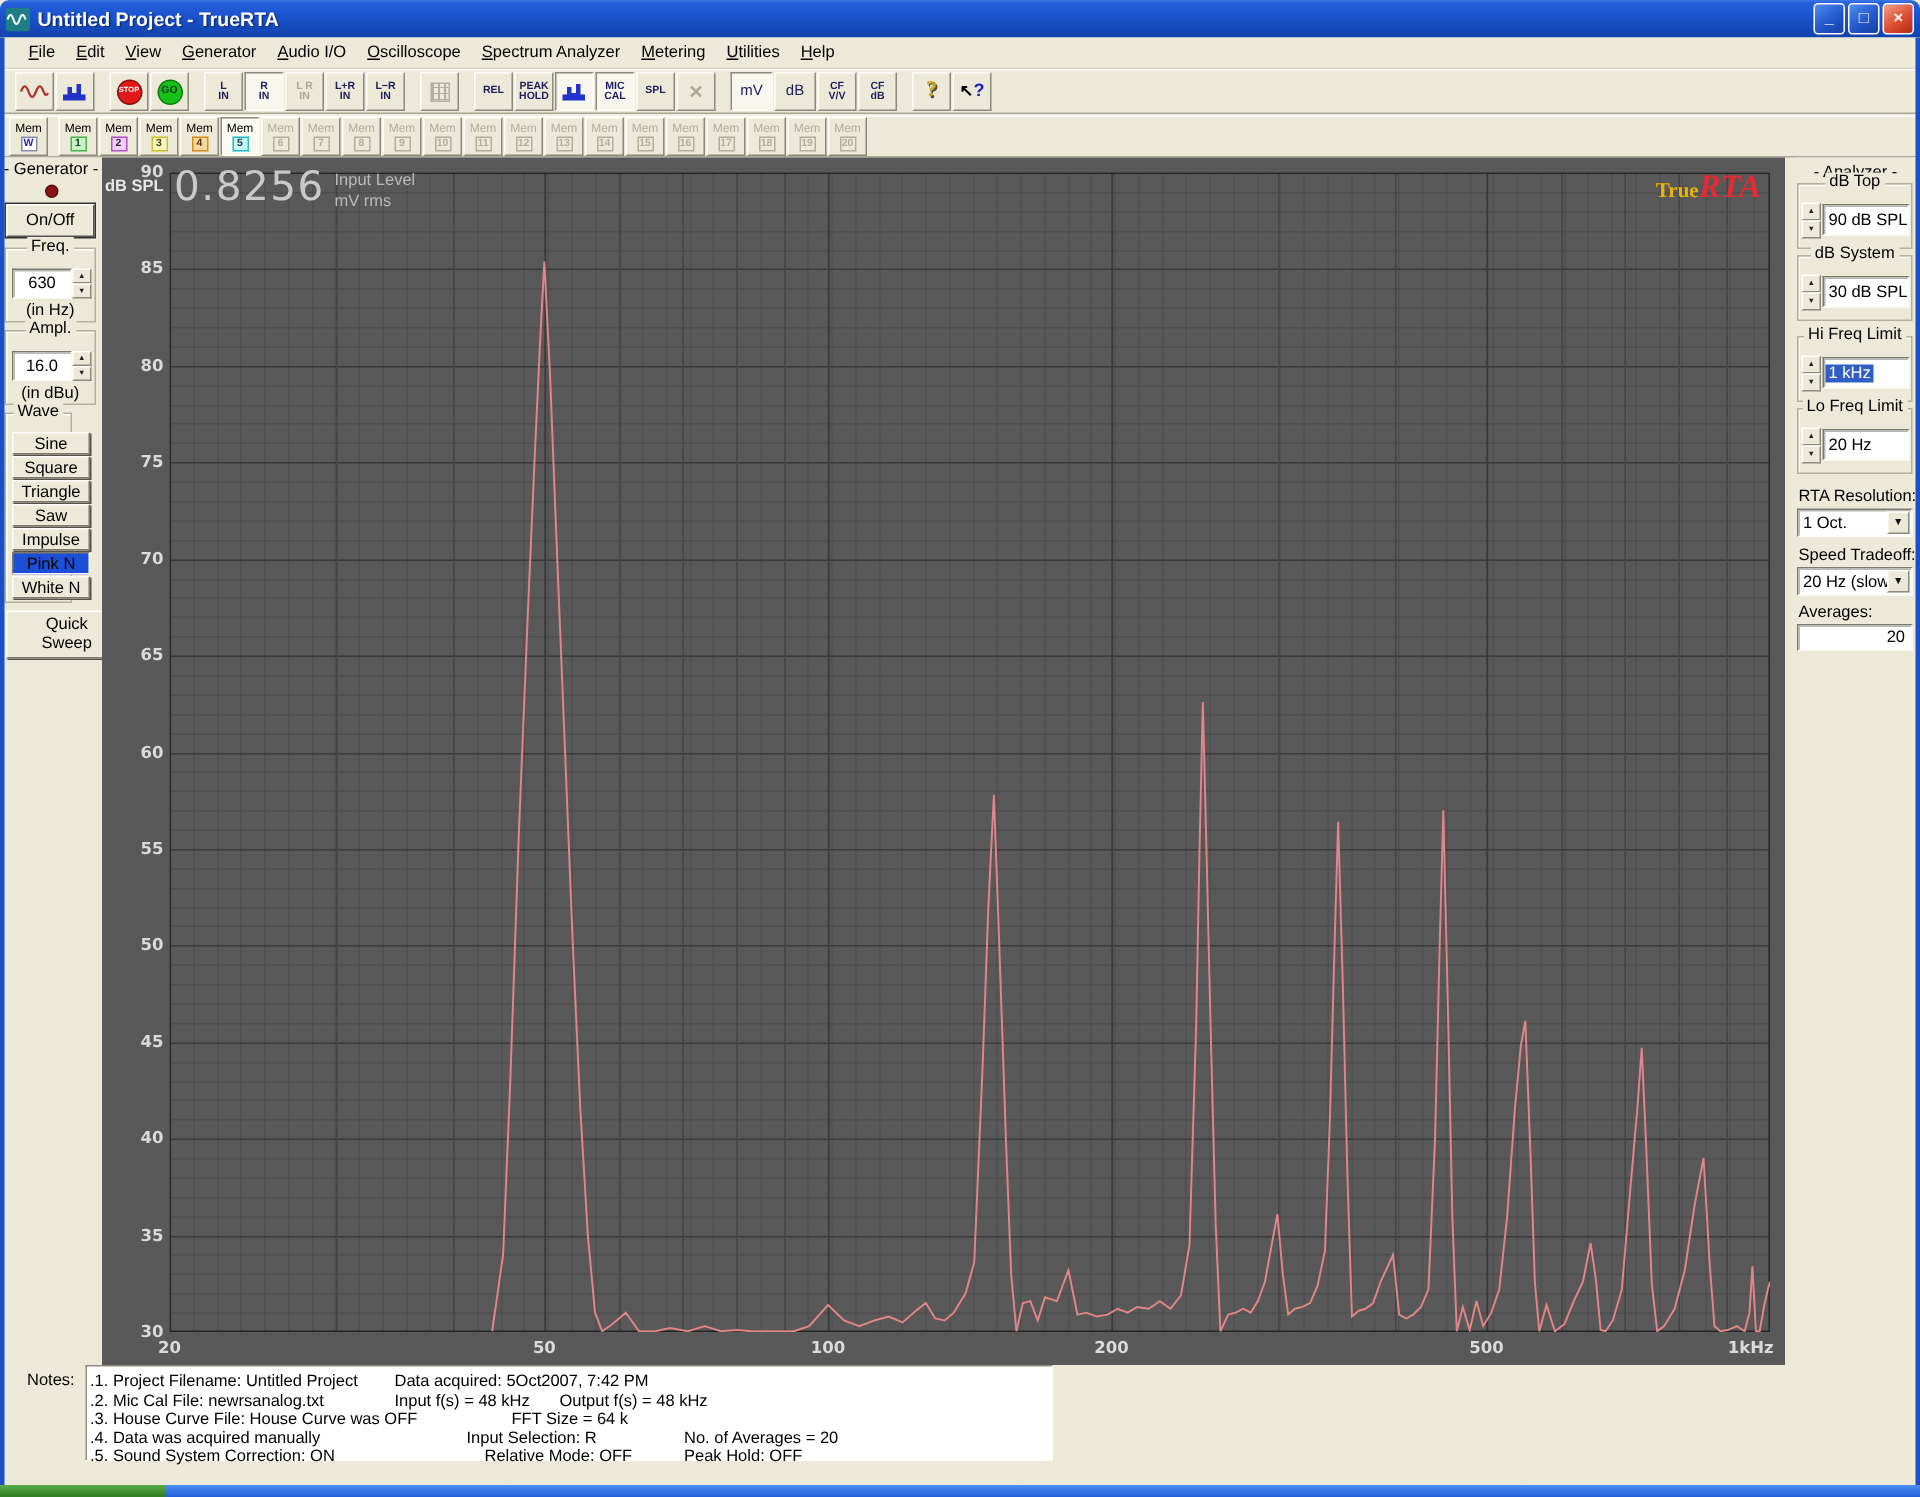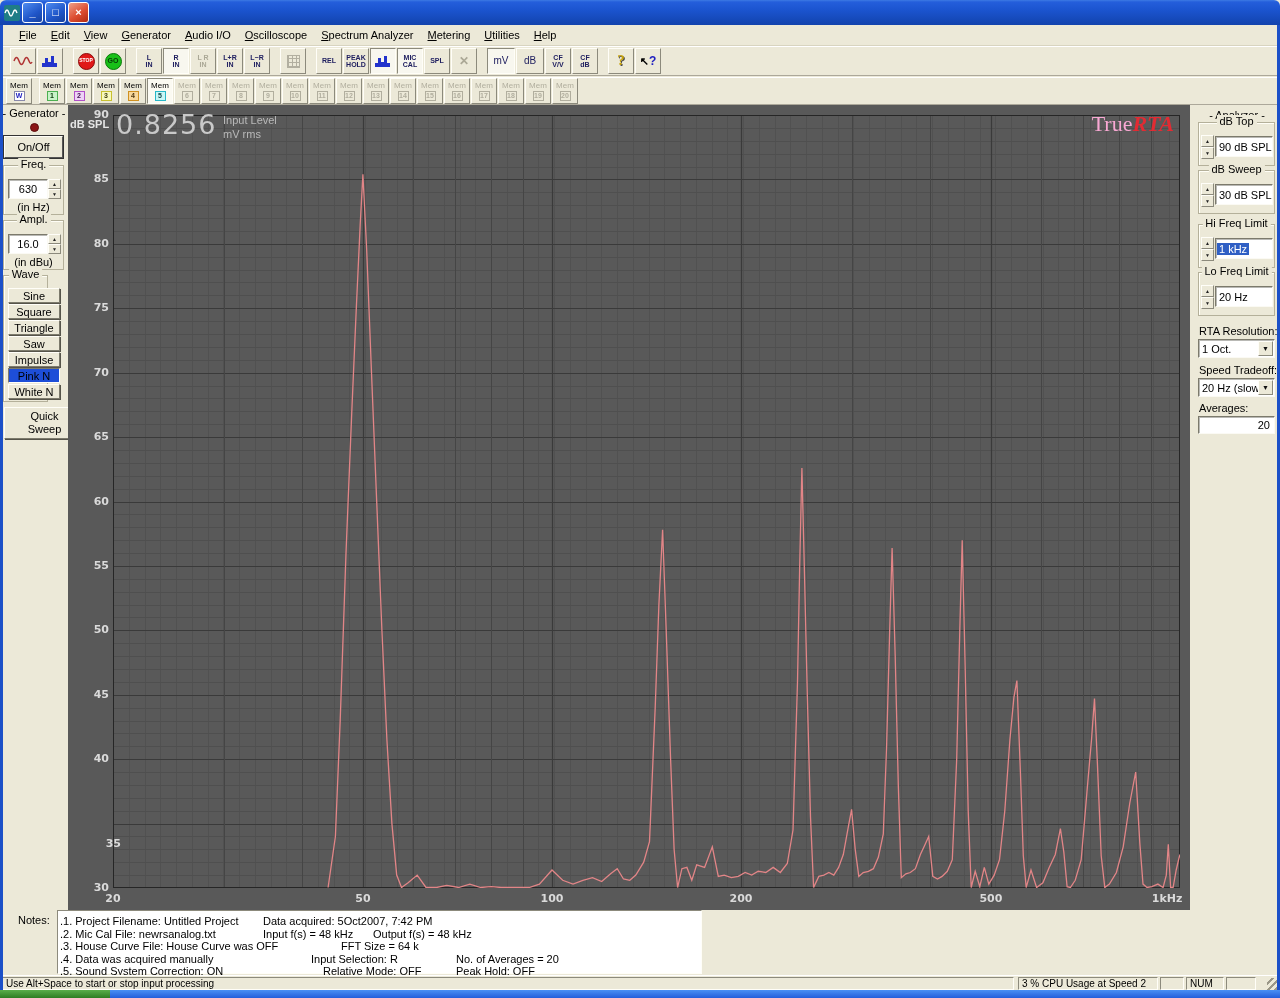--- a/index.html
+++ b/index.html
@@ -78,21 +78,21 @@
   .ylab{position:absolute;width:41px;text-align:right;color:#dadada;font-weight:bold;
     font-size:11px;font-family:"DejaVu Sans",sans-serif;}
   .xlab{position:absolute;top:787px;color:#dadada;font-weight:bold;font-size:11px;
     font-family:"DejaVu Sans",sans-serif;white-space:nowrap;}
   #db-unit{position:absolute;left:2px;top:13px;color:#e6e6e6;font-weight:bold;font-size:11px;}
   #big-val{position:absolute;left:48px;top:4px;color:#c9c9c9;font-size:27px;
     font-family:"DejaVu Sans",sans-serif;letter-spacing:1px;}
   #lvl1{position:absolute;left:155px;top:9px;color:#b9b9b9;font-size:11px;}
   #lvl2{position:absolute;left:155px;top:23px;color:#b9b9b9;font-size:11px;}
   #logo{position:absolute;right:16px;top:6px;white-space:nowrap;}
-  #logo .t1{font-family:"Liberation Serif",serif;font-size:22px;color:#f9a8d4;}
+  #logo .t1{font-family:"Liberation Serif",serif;font-size:14px;color:#eab308;font-weight:bold;}
   #logo .t2{font-family:"Liberation Serif",serif;font-size:22px;font-weight:bold;font-style:italic;color:#e22b33;}
 
   
   #notes{position:absolute;left:0;top:910px;width:1280px;height:65px;background:#ece9d8;}
   #notes-label{position:absolute;left:18px;top:4px;}
   #notes-box{position:absolute;left:57px;top:0;width:645px;height:64px;background:#fff;
     border:1px solid;border-color:#8c8a7c #fffef8 #fffef8 #8c8a7c;}
   .note-seg{position:absolute;white-space:nowrap;font-size:11px;}
   #statusbar{position:absolute;left:0;top:975px;width:1280px;height:15px;background:#ece9d8;
     border-top:1px solid #fff;}
@@ -114,20 +114,21 @@
 
 <div id="win">
 
   <div id="titlebar">
     <span style="display:inline-flex;">
       <svg width="16" height="16">
           <rect x="0" y="0" width="16" height="16" rx="2" fill="#1f7d86"></rect>
         <path d="M1 8 q2-6 4 0 q2 6 4 0 q2-6 4 0" stroke="#fff" stroke-width="1.4" fill="none"></path>
         </svg>
     </span>
+    <span id="title-text">Untitled Project - TrueRTA</span>
     <span class="tb-btn tb-blue">_</span>
     <span class="tb-btn tb-blue">□</span>
     <span class="tb-btn tb-red">×</span>
   </div>
 
   <div id="menubar">
       <span class="menu-item"><u>F</u>ile</span>
       <span class="menu-item"><u>E</u>dit</span>
       <span class="menu-item"><u>V</u>iew</span>
       <span class="menu-item"><u>G</u>enerator</span>
@@ -514,21 +515,21 @@
         <span class="ylab" style="left: 0px; top: 67.4167px;">85</span>
         <span class="ylab" style="left: 0px; top: 131.833px;">80</span>
         <span class="ylab" style="left: 0px; top: 196.25px;">75</span>
         <span class="ylab" style="left: 0px; top: 260.667px;">70</span>
         <span class="ylab" style="left: 0px; top: 325.083px;">65</span>
         <span class="ylab" style="left: 0px; top: 389.5px;">60</span>
         <span class="ylab" style="left: 0px; top: 453.917px;">55</span>
         <span class="ylab" style="left: 0px; top: 518.333px;">50</span>
         <span class="ylab" style="left: 0px; top: 582.75px;">45</span>
         <span class="ylab" style="left: 0px; top: 647.167px;">40</span>
-        <span class="ylab" style="left: 12px; top: 711.583px; margin-top: 20px;">35</span>
+        <span class="ylab" style="left: 0px; top: 711.583px;">35</span>
         <span class="ylab" style="left: 0px; top: 776px;">30</span>
       </div>
     <div id="xlabels">
         <span class="xlab" style="left: 45px; transform: translateX(-50%);">20</span>
         <span class="xlab" style="left: 294.917px; transform: translateX(-50%);">50</span>
         <span class="xlab" style="left: 483.972px; transform: translateX(-50%); text-align: right;">100</span>
         <span class="xlab" style="left: 673.028px; transform: translateX(-50%);">200</span>
         <span class="xlab" style="left: 922.945px; transform: translateX(-50%);">500</span>
         <span class="xlab" style="left: 1112px; transform: translateX(-92%);">1kHz</span>
       </div>
@@ -547,21 +548,21 @@
     <div class="groupbox" style="left:2px;top:17px;width:77px;height:44px;">
       <span class="legend">dB Top</span>
       <div class="spin" style="left:2px;top:12px;height:24px;">
         <div>▲</div>
           <div>▼</div>
         </div>
       <div class="field abs" style="left:16px;top:13px;width:58px;height:21px;padding-left:3px;">90 dB SPL</div>
     </div>
 
     <div class="groupbox" style="left:2px;top:65px;width:77px;height:44px;">
-      <span class="legend">dB Sweep</span>
+      <span class="legend">dB System</span>
       <div class="spin" style="left:2px;top:12px;height:24px;">
         <div>▲</div>
           <div>▼</div>
         </div>
       <div class="field abs" style="left:16px;top:13px;width:58px;height:21px;padding-left:3px;">30 dB SPL</div>
     </div>
 
     <div class="groupbox" style="left:2px;top:119px;width:77px;height:44px;">
       <span class="legend">Hi Freq Limit</span>
       <div class="spin" style="left:2px;top:12px;height:24px;">
@@ -610,27 +611,19 @@
         <span class="note-seg" style="left: 283px; top: 29.2px;">FFT Size = 64 k</span>
         <span class="note-seg" style="left: 2px; top: 41.8px;">.4. Data was acquired manually</span>
         <span class="note-seg" style="left: 253px; top: 41.8px;">Input Selection: R</span>
         <span class="note-seg" style="left: 398px; top: 41.8px;">No. of Averages = 20</span>
         <span class="note-seg" style="left: 2px; top: 54.4px;">.5. Sound System Correction: ON</span>
         <span class="note-seg" style="left: 253px; top: 54.4px; padding-left: 12px;">Relative Mode:  OFF</span>
         <span class="note-seg" style="left: 398px; top: 54.4px;">Peak Hold: OFF</span>
       </div>
   </div>
 
-  <div id="statusbar">
-    <div class="spanel" style="left:2px;width:1012px;">Use Alt+Space to start or stop input processing</div>
-    <div class="spanel" style="left:1018px;width:140px;">3 % CPU Usage at Speed 2</div>
-    <div class="spanel" style="left:1160px;width:24px;"></div>
-    <div class="spanel" style="left:1186px;width:38px;">NUM</div>
-    <div class="spanel" style="left:1226px;width:30px;"></div>
-    <div id="grip"></div>
-  </div>
 
   <div id="taskbar">
     <div id="taskbar-start"></div>
   </div>
   <div class="winedge" style="left:0;"></div>
   <div class="winedge" style="right:0;"></div>
 </div>
 
 </body></html>

